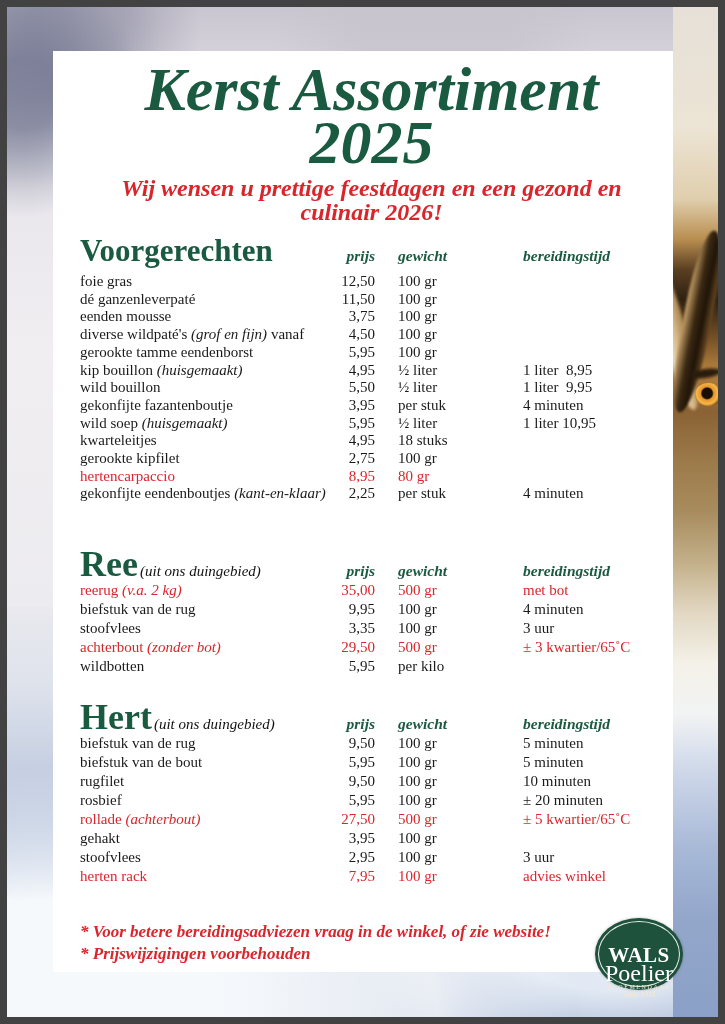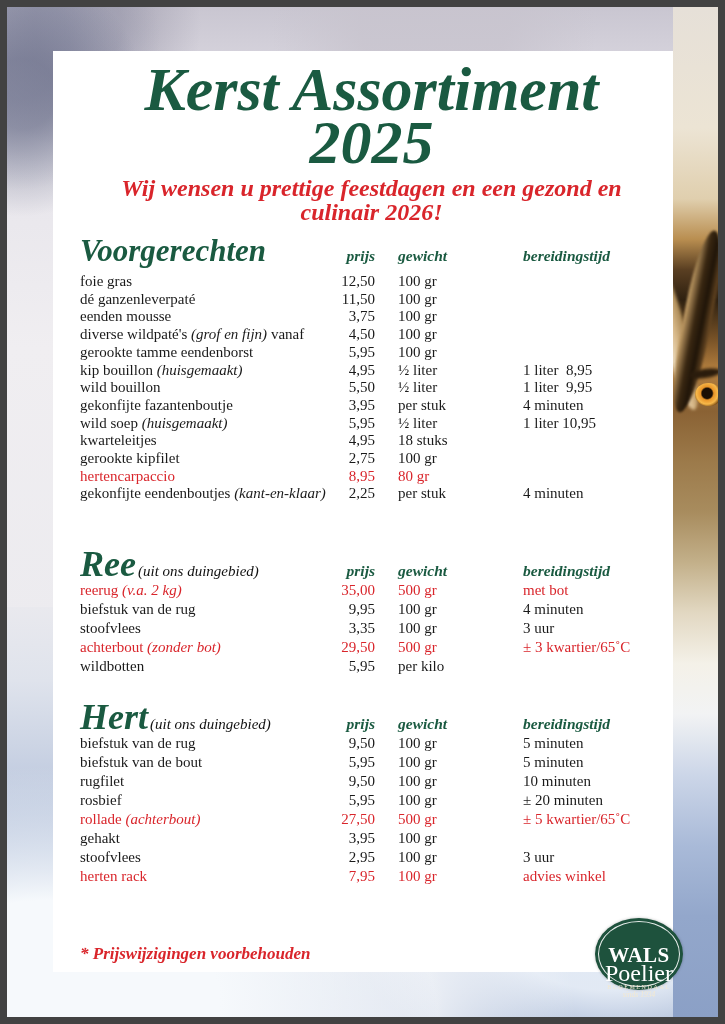--- a/index.html
+++ b/index.html
@@ -104,21 +104,21 @@
     grid-template-columns:245px 50px 23px 125px 1fr;
     font-size:15px;line-height:17.7px;
     color:var(--ink);
   }
   .sec-1 .trow, .sec-2 .trow{line-height:19px;}
   .header-row{align-items:baseline;}
   .header-row{line-height:34px;}
   .cell{white-space:nowrap;}
   .price{text-align:right;}
   .sec-title{
-    color:var(--green);font-weight:bold;font-style:italic;
+    color:var(--green);font-weight:bold;
     font-size:31px;
   }
   .sec-1 .sec-title,.sec-2 .sec-title{font-size:36px;}
   .sec-sub{
     color:#111;font-style:italic;font-size:15px;font-weight:normal;
     margin-left:2px;
   }
   .col-head{
     color:var(--green);font-weight:bold;font-style:italic;font-size:15.5px;
   }
@@ -376,20 +376,21 @@
             <div class="cell name"><span>herten rack</span></div>
             <div class="cell price">7,95</div>
             <div class="cell"></div>
             <div class="cell">100 gr</div>
             <div class="cell">advies winkel</div>
           </div>
         </div>
       </div>
 
     <div class="footnotes">
+      <div>* Voor betere bereidingsadviezen vraag in de winkel, of zie website!</div>
       <div>* Prijswijzigingen voorbehouden</div>
     </div>
   </div>
 
   <div class="logo">
     <div class="logo-ring">
       <div class="l1">WALS</div>
       <div class="l2">Poelier</div>
       <div class="l3">BLOEMENDAAL</div>
       <div class="l4">sinds 1934</div>

